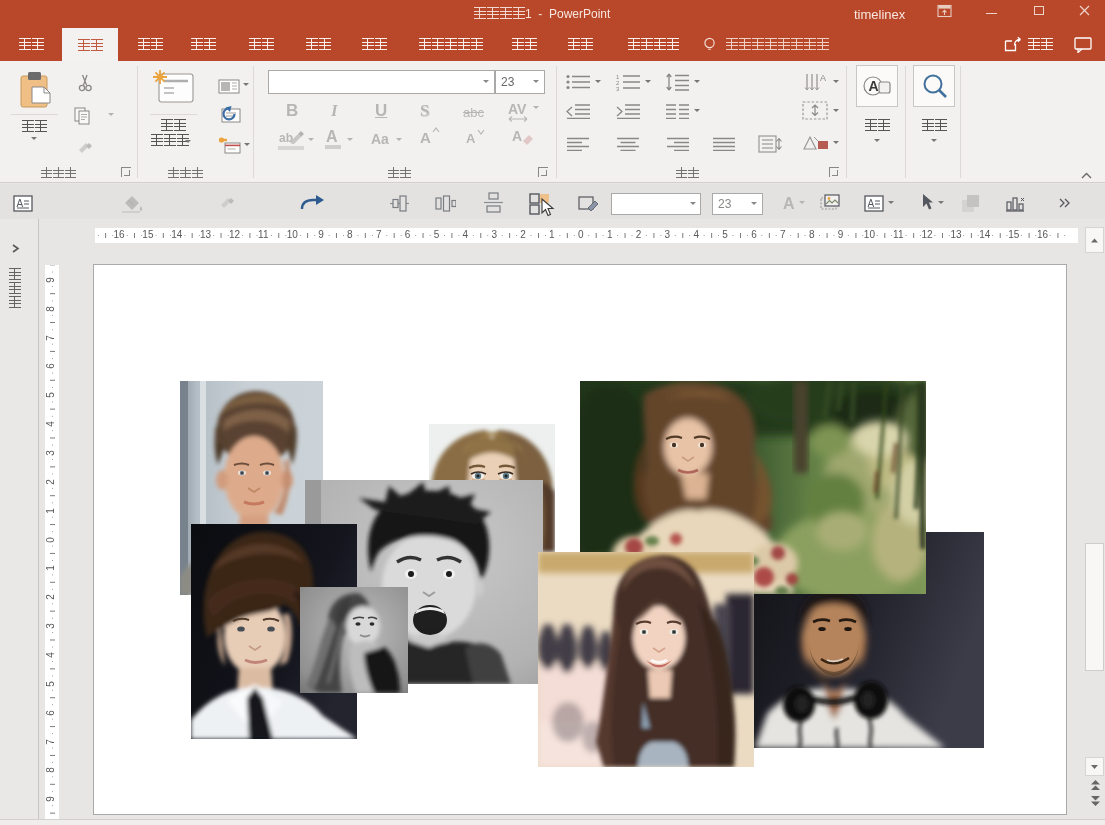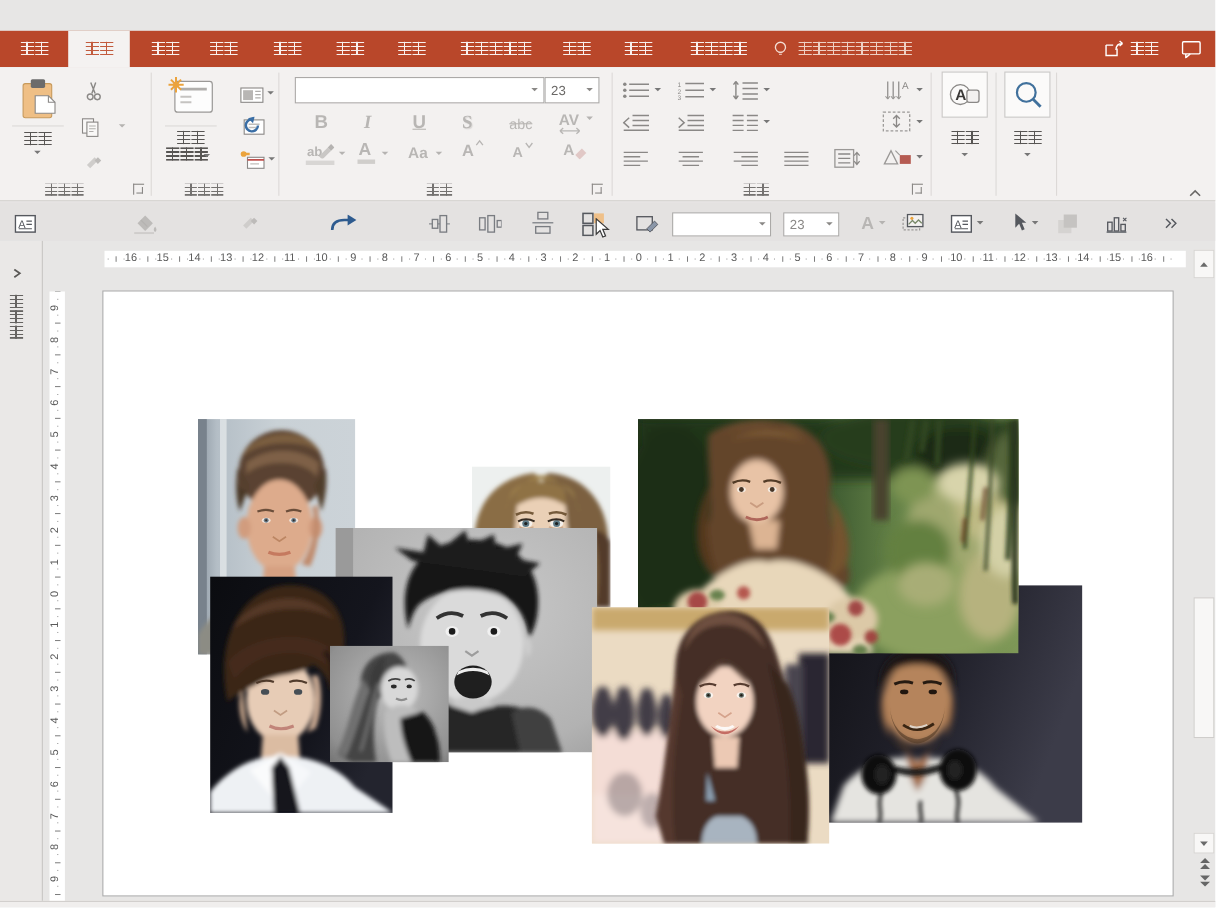--- a/index.html
+++ b/index.html
@@ -51,20 +51,35 @@
 .photo { position:absolute; overflow:hidden; }
 
 .sbtn { position:absolute; left:1085px; width:19px; background:#F8F7F6; border:1px solid #D6D4D2; }
 
 #statusstrip { position:absolute; left:0; top:819px; width:1105px; height:6px; background:#F0EEED; border-top:1px solid #D2CFCD; }
 </style>
 </head>
 <body>
 <div id="app">
 
+<div id="titlebar">
+  <div class="abs titletext" style="left:473px;top:7px;"><span class="cn" style="color:#F7E6DF"></span><span class="cn" style="color:#F7E6DF"></span><span class="cn" style="color:#F7E6DF"></span><span class="cn" style="color:#F7E6DF"></span>1&nbsp;&nbsp;-&nbsp;&nbsp;PowerPoint</div>
+  <div class="abs titletext" style="left:854px;top:7px;font-size:13px;">timelinex</div>
+
+  <svg class="abs" style="left:937px;top:4px;" width="15" height="14">
+        <rect x="1" y="1.5" width="13" height="11" fill="none" stroke="#E8CCC0" stroke-width="1.1"></rect>
+        <rect x="1.5" y="2" width="12" height="2.6" fill="#E8CCC0"></rect>
+        <path d="M7.5 11 L7.5 6.5 M5.5 8.3 L7.5 6.2 L9.5 8.3" stroke="#E8CCC0" stroke-width="1.1" fill="none"></path>
+      </svg>
+  <div class="abs" style="left:986px;top:13px;width:11px;height:1.4px;background:#EDD5CB;"></div>
+  <div class="abs" style="left:1034px;top:6px;width:10px;height:9px;border:1.2px solid #EDD5CB;"></div>
+  <svg class="abs" style="left:1079px;top:5px;" width="11" height="11">
+        <path d="M1 1 L10 10 M10 1 L1 10" stroke="#EDD5CB" stroke-width="1.2"></path>
+      </svg>
+</div>
 
 <div id="tabrow">
   <div id="tab-home"><span class="cn" style="color:#BE4F2E"></span><span class="cn" style="color:#BE4F2E"></span></div>
   <div class="tab" style="left:17px;width:28px;"><span class="cn"></span><span class="cn"></span></div>
   <div class="tab" style="left:136px;width:28px;"><span class="cn"></span><span class="cn"></span></div>
   <div class="tab" style="left:189px;width:28px;"><span class="cn"></span><span class="cn"></span></div>
   <div class="tab" style="left:247px;width:28px;"><span class="cn"></span><span class="cn"></span></div>
   <div class="tab" style="left:304px;width:28px;"><span class="cn"></span><span class="cn"></span></div>
   <div class="tab" style="left:360px;width:28px;"><span class="cn"></span><span class="cn"></span></div>
   <div class="tab" style="left:416px;width:70px;"><span class="cn"></span><span class="cn"></span><span class="cn"></span><span class="cn"></span><span class="cn"></span></div>

